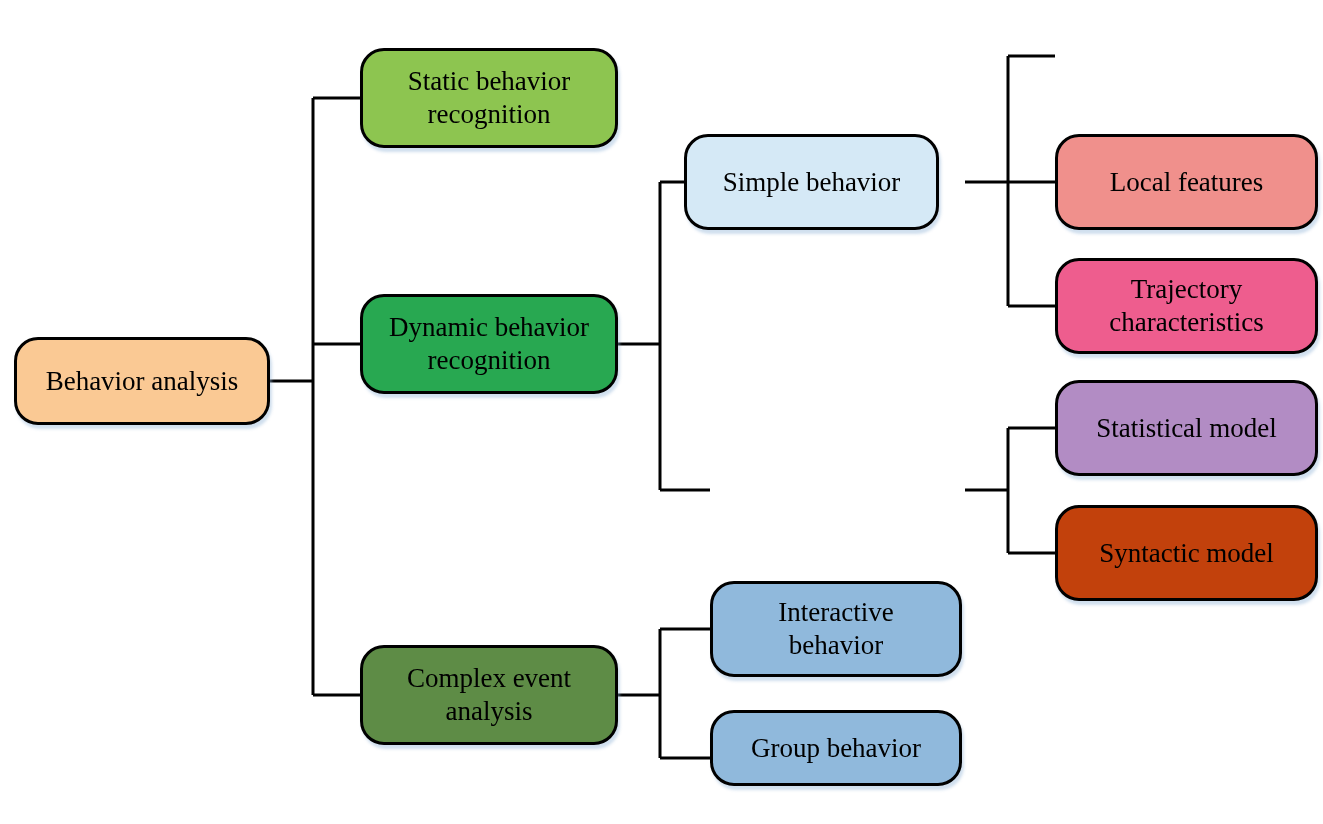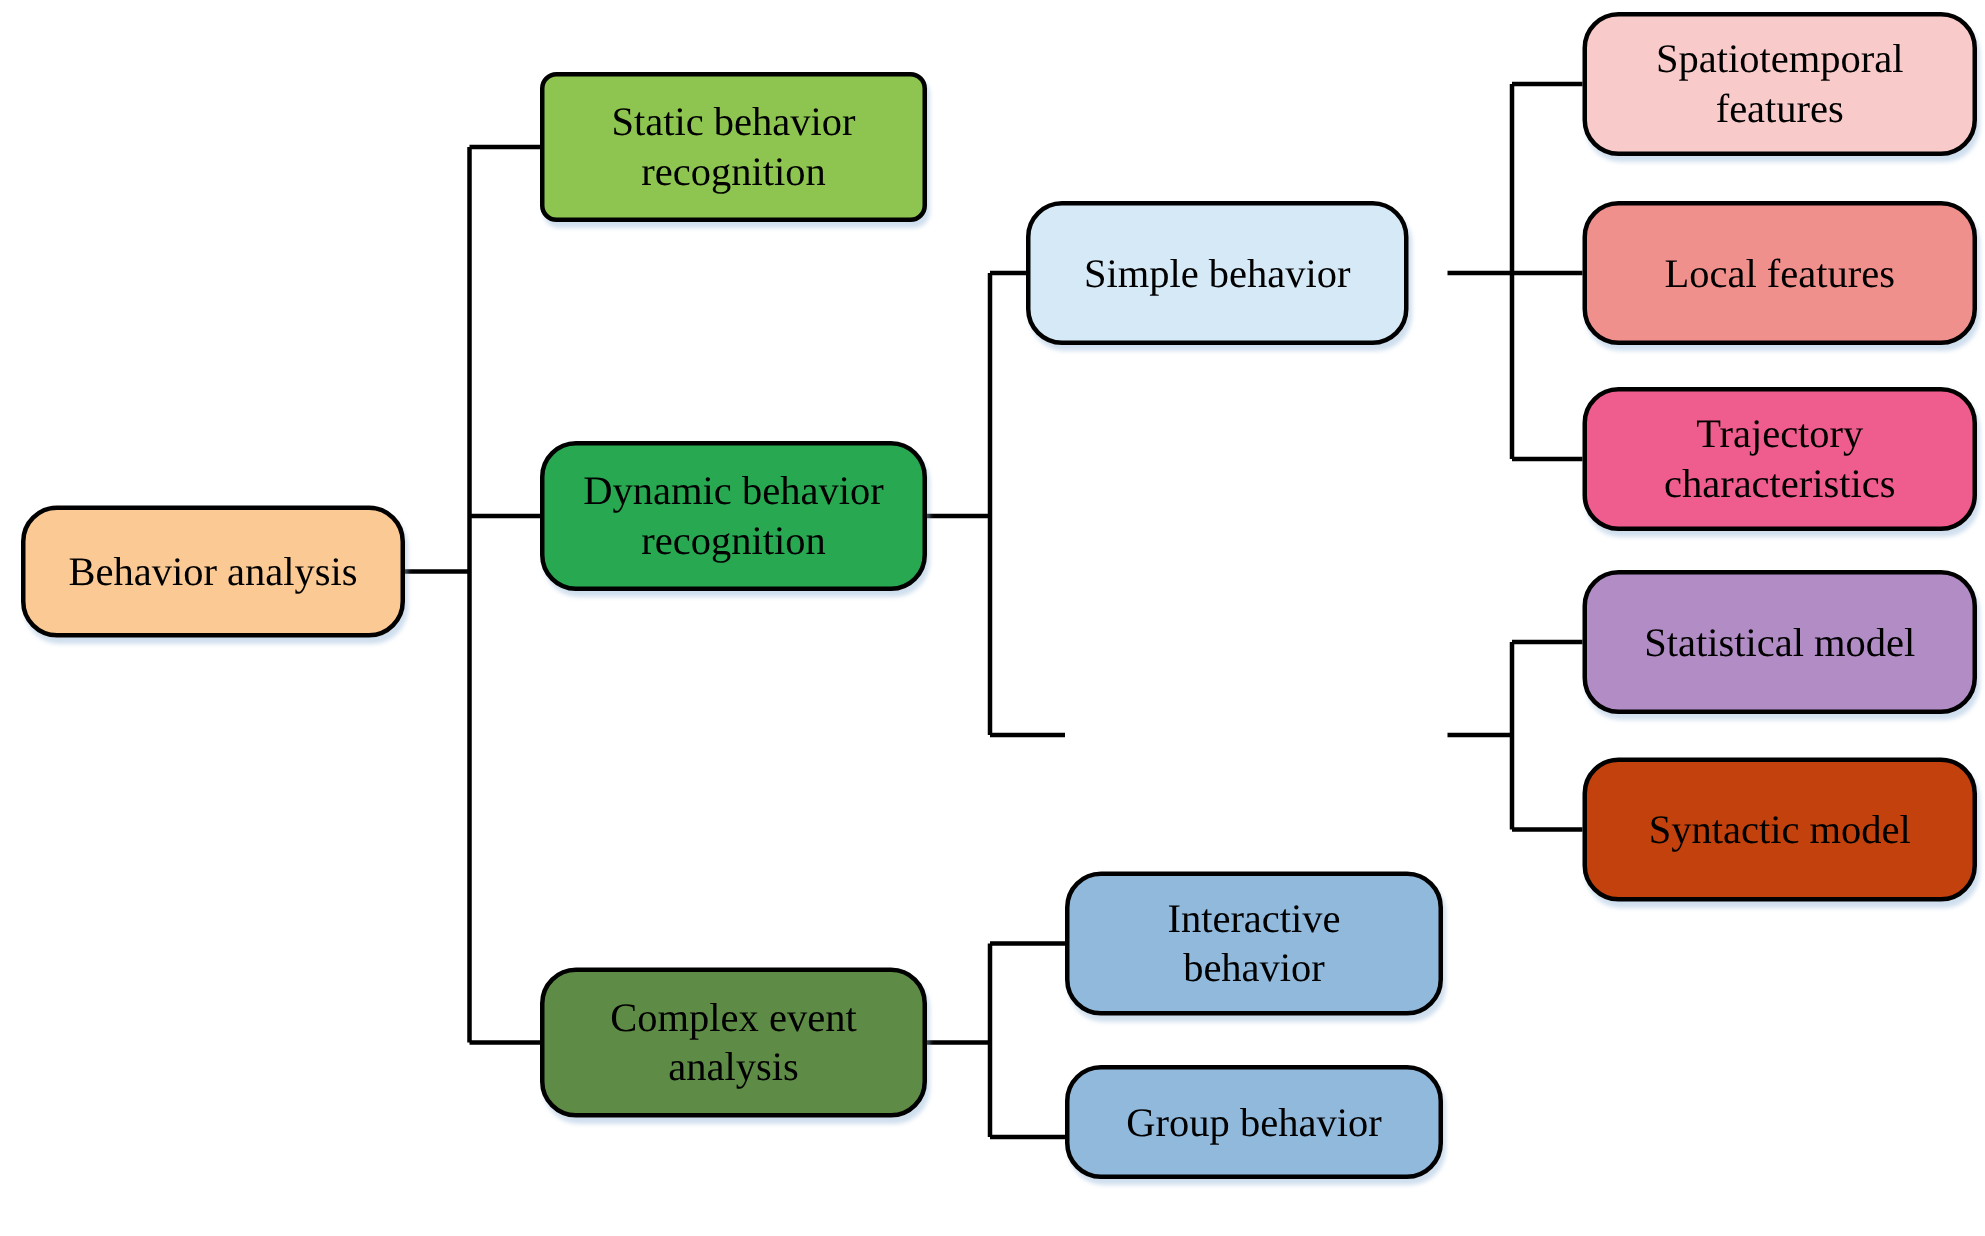--- a/index.html
+++ b/index.html
@@ -36,21 +36,21 @@
     justify-content: center;
     text-align: center;
     font-size: 27px;
     line-height: 1.22;
     color: #000000;
     padding: 4px 18px;
     box-shadow: 2px 4px 3px rgba(150, 183, 218, 0.45);
   }
   
   .n-root          { left: 14px;   top: 337px; width: 256px; height: 88px;  }
-  .n-static        { left: 360px;  top: 48px;  width: 258px; height: 100px; border-radius: 11px; }
+  .n-static        { left: 360px;  top: 48px;  width: 258px; height: 100px; }
   .n-dynamic       { left: 360px;  top: 294px; width: 258px; height: 100px; }
   .n-complex-event { left: 360px;  top: 645px; width: 258px; height: 100px; }
   .n-simple        { left: 684px;  top: 134px; width: 255px; height: 96px;  }
   .n-complex       { left: 710px;  top: 442px; width: 255px; height: 96px;  }
   .n-interactive   { left: 710px;  top: 581px; width: 252px; height: 96px; align-items: center;  }
   .n-group         { left: 710px;  top: 710px; width: 252px; height: 76px;  }
   .n-spatiotemporal{ left: 1055px; top: 8px;   width: 263px; height: 96px;  }
   .n-local         { left: 1055px; top: 134px; width: 263px; height: 96px;  }
   .n-trajectory    { left: 1055px; top: 258px; width: 263px; height: 96px;  }
   .n-statistical   { left: 1055px; top: 380px; width: 263px; height: 96px;  }
@@ -98,23 +98,20 @@
 
 
   <div class="node n-interactive" style="background-color: rgb(144, 185, 220);">
     <span>Interactive behavior</span>
   </div>
 
   <div class="node n-group" style="background-color: rgb(144, 185, 220);">
     <span>Group behavior</span>
   </div>
 
-  <div class="node n-spatiotemporal" style="background-color: rgb(248, 203, 202);">
-    <span>Spatiotemporal features</span>
-  </div>
 
   <div class="node n-local" style="background-color: rgb(240, 144, 140);">
     <span>Local features</span>
   </div>
 
   <div class="node n-trajectory" style="background-color: rgb(238, 93, 142);">
     <span>Trajectory characteristics</span>
   </div>
 
   <div class="node n-statistical" style="background-color: rgb(178, 140, 196);">

